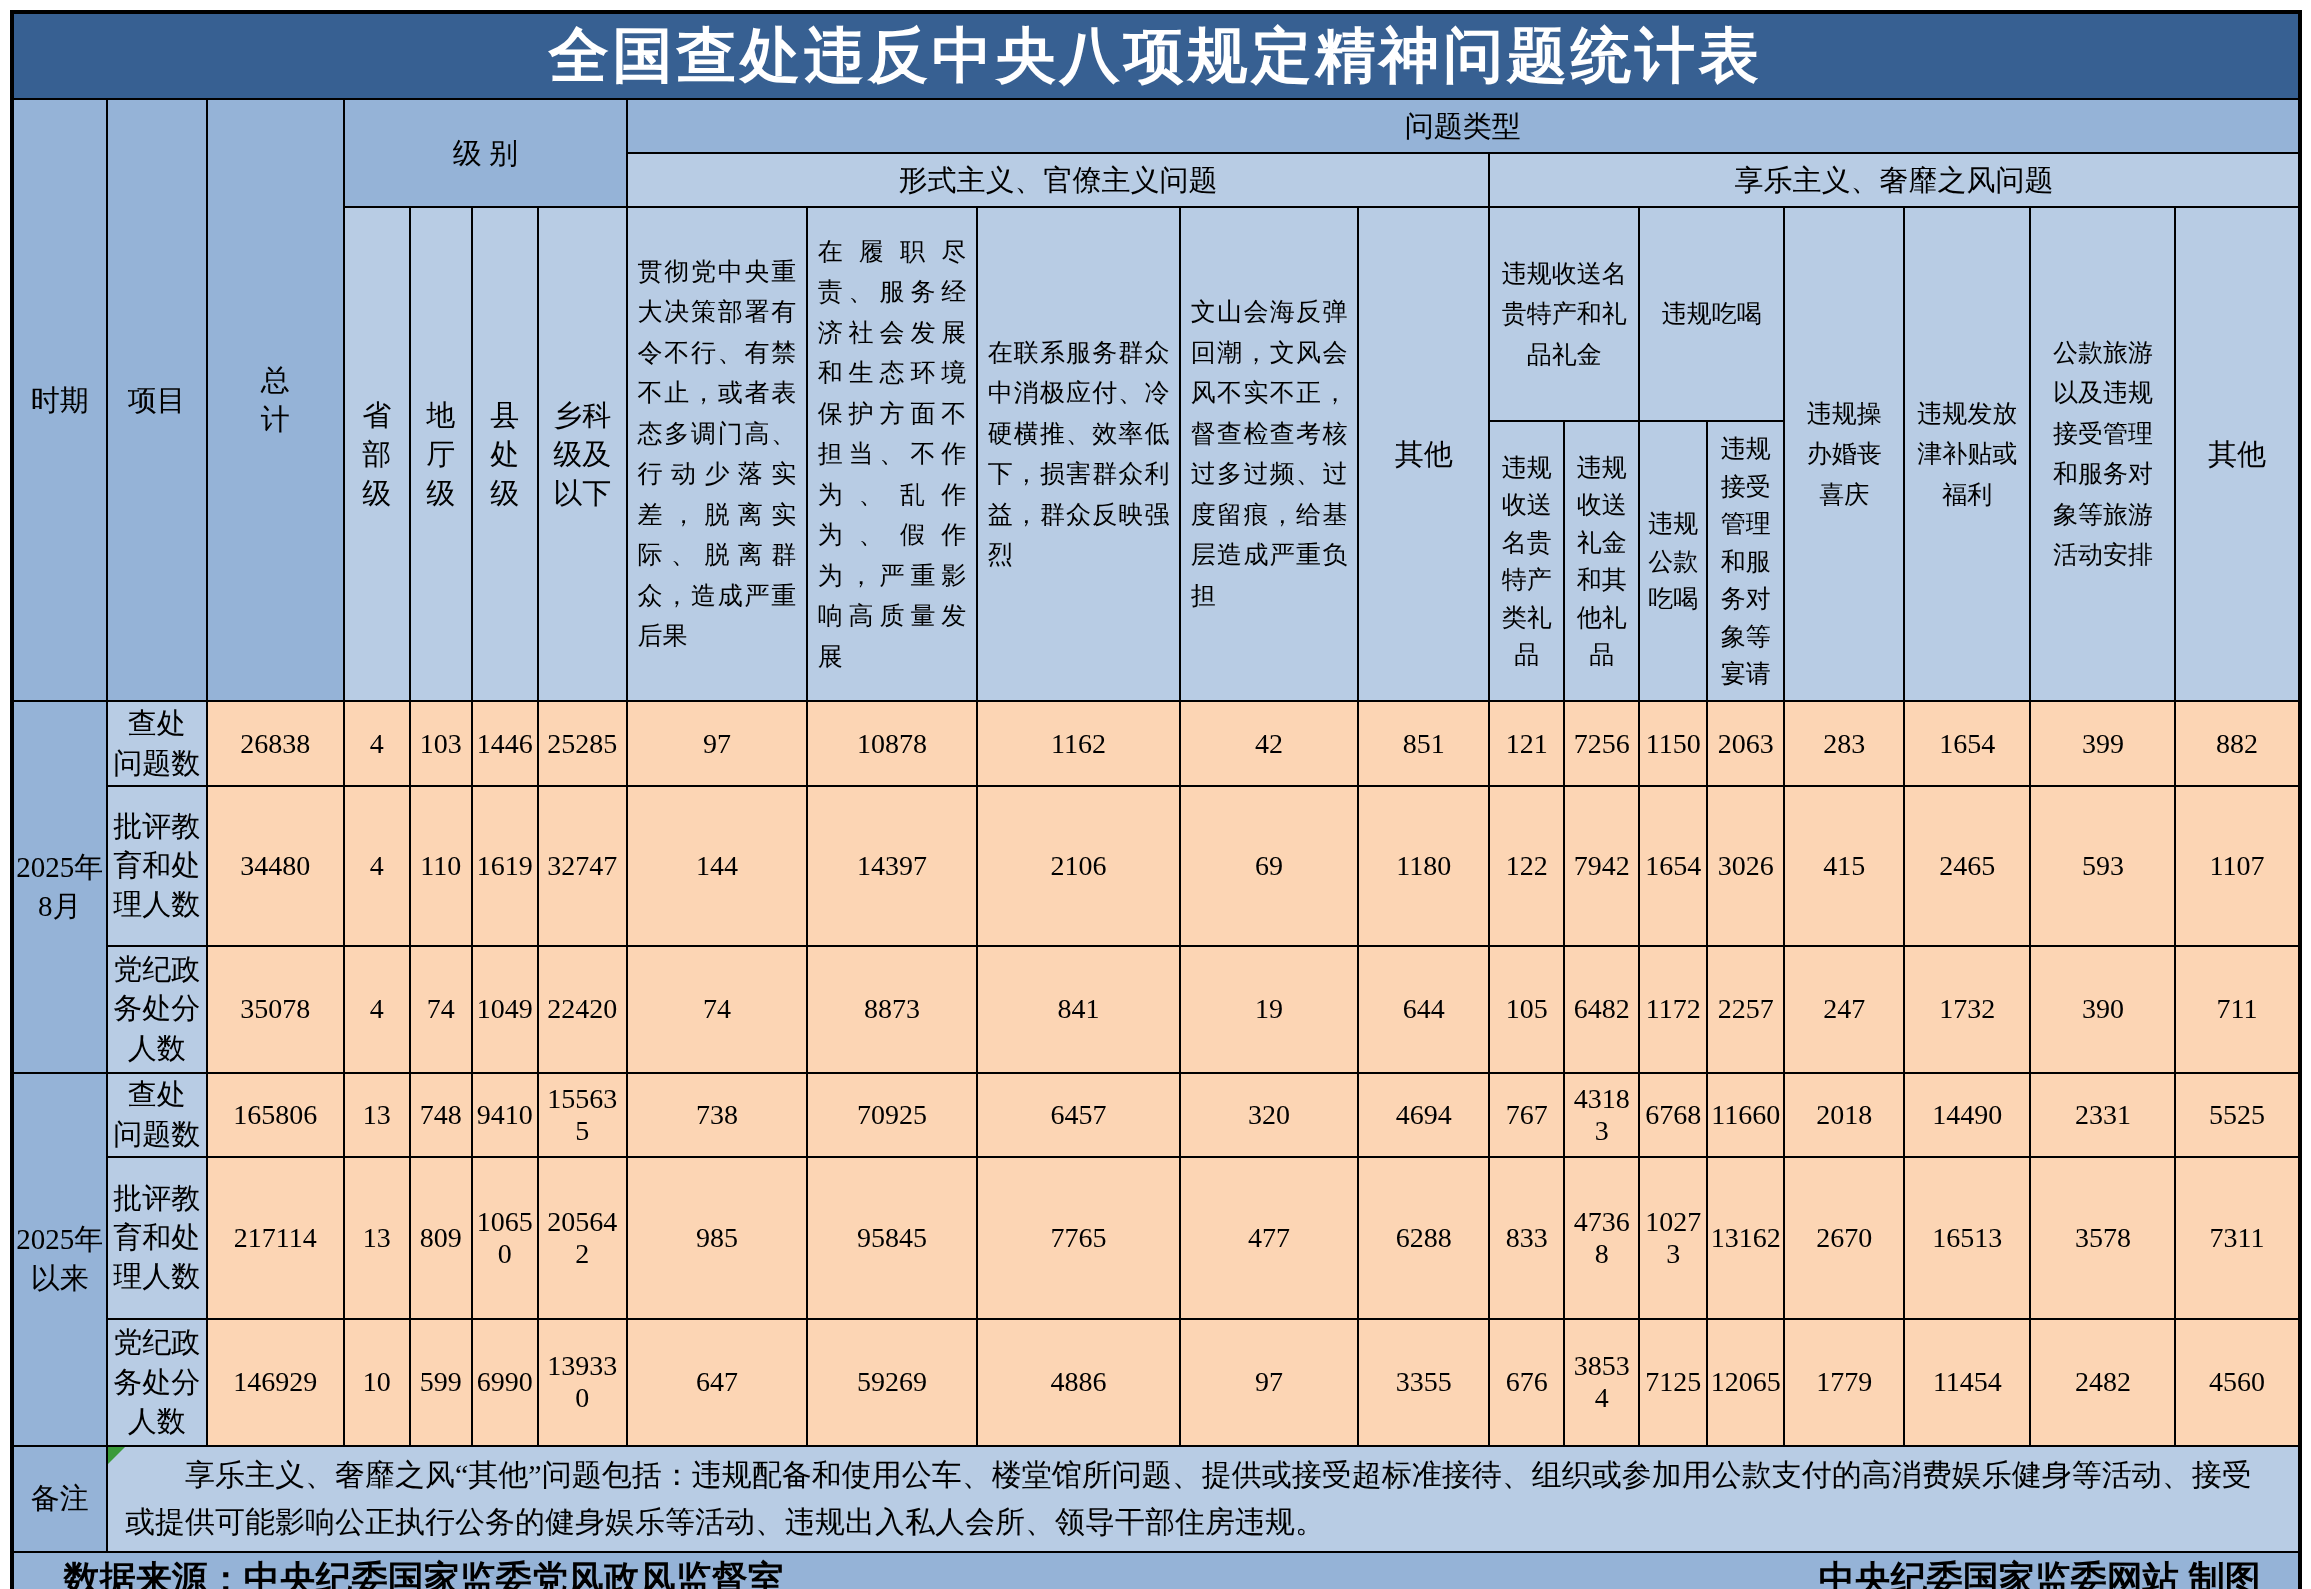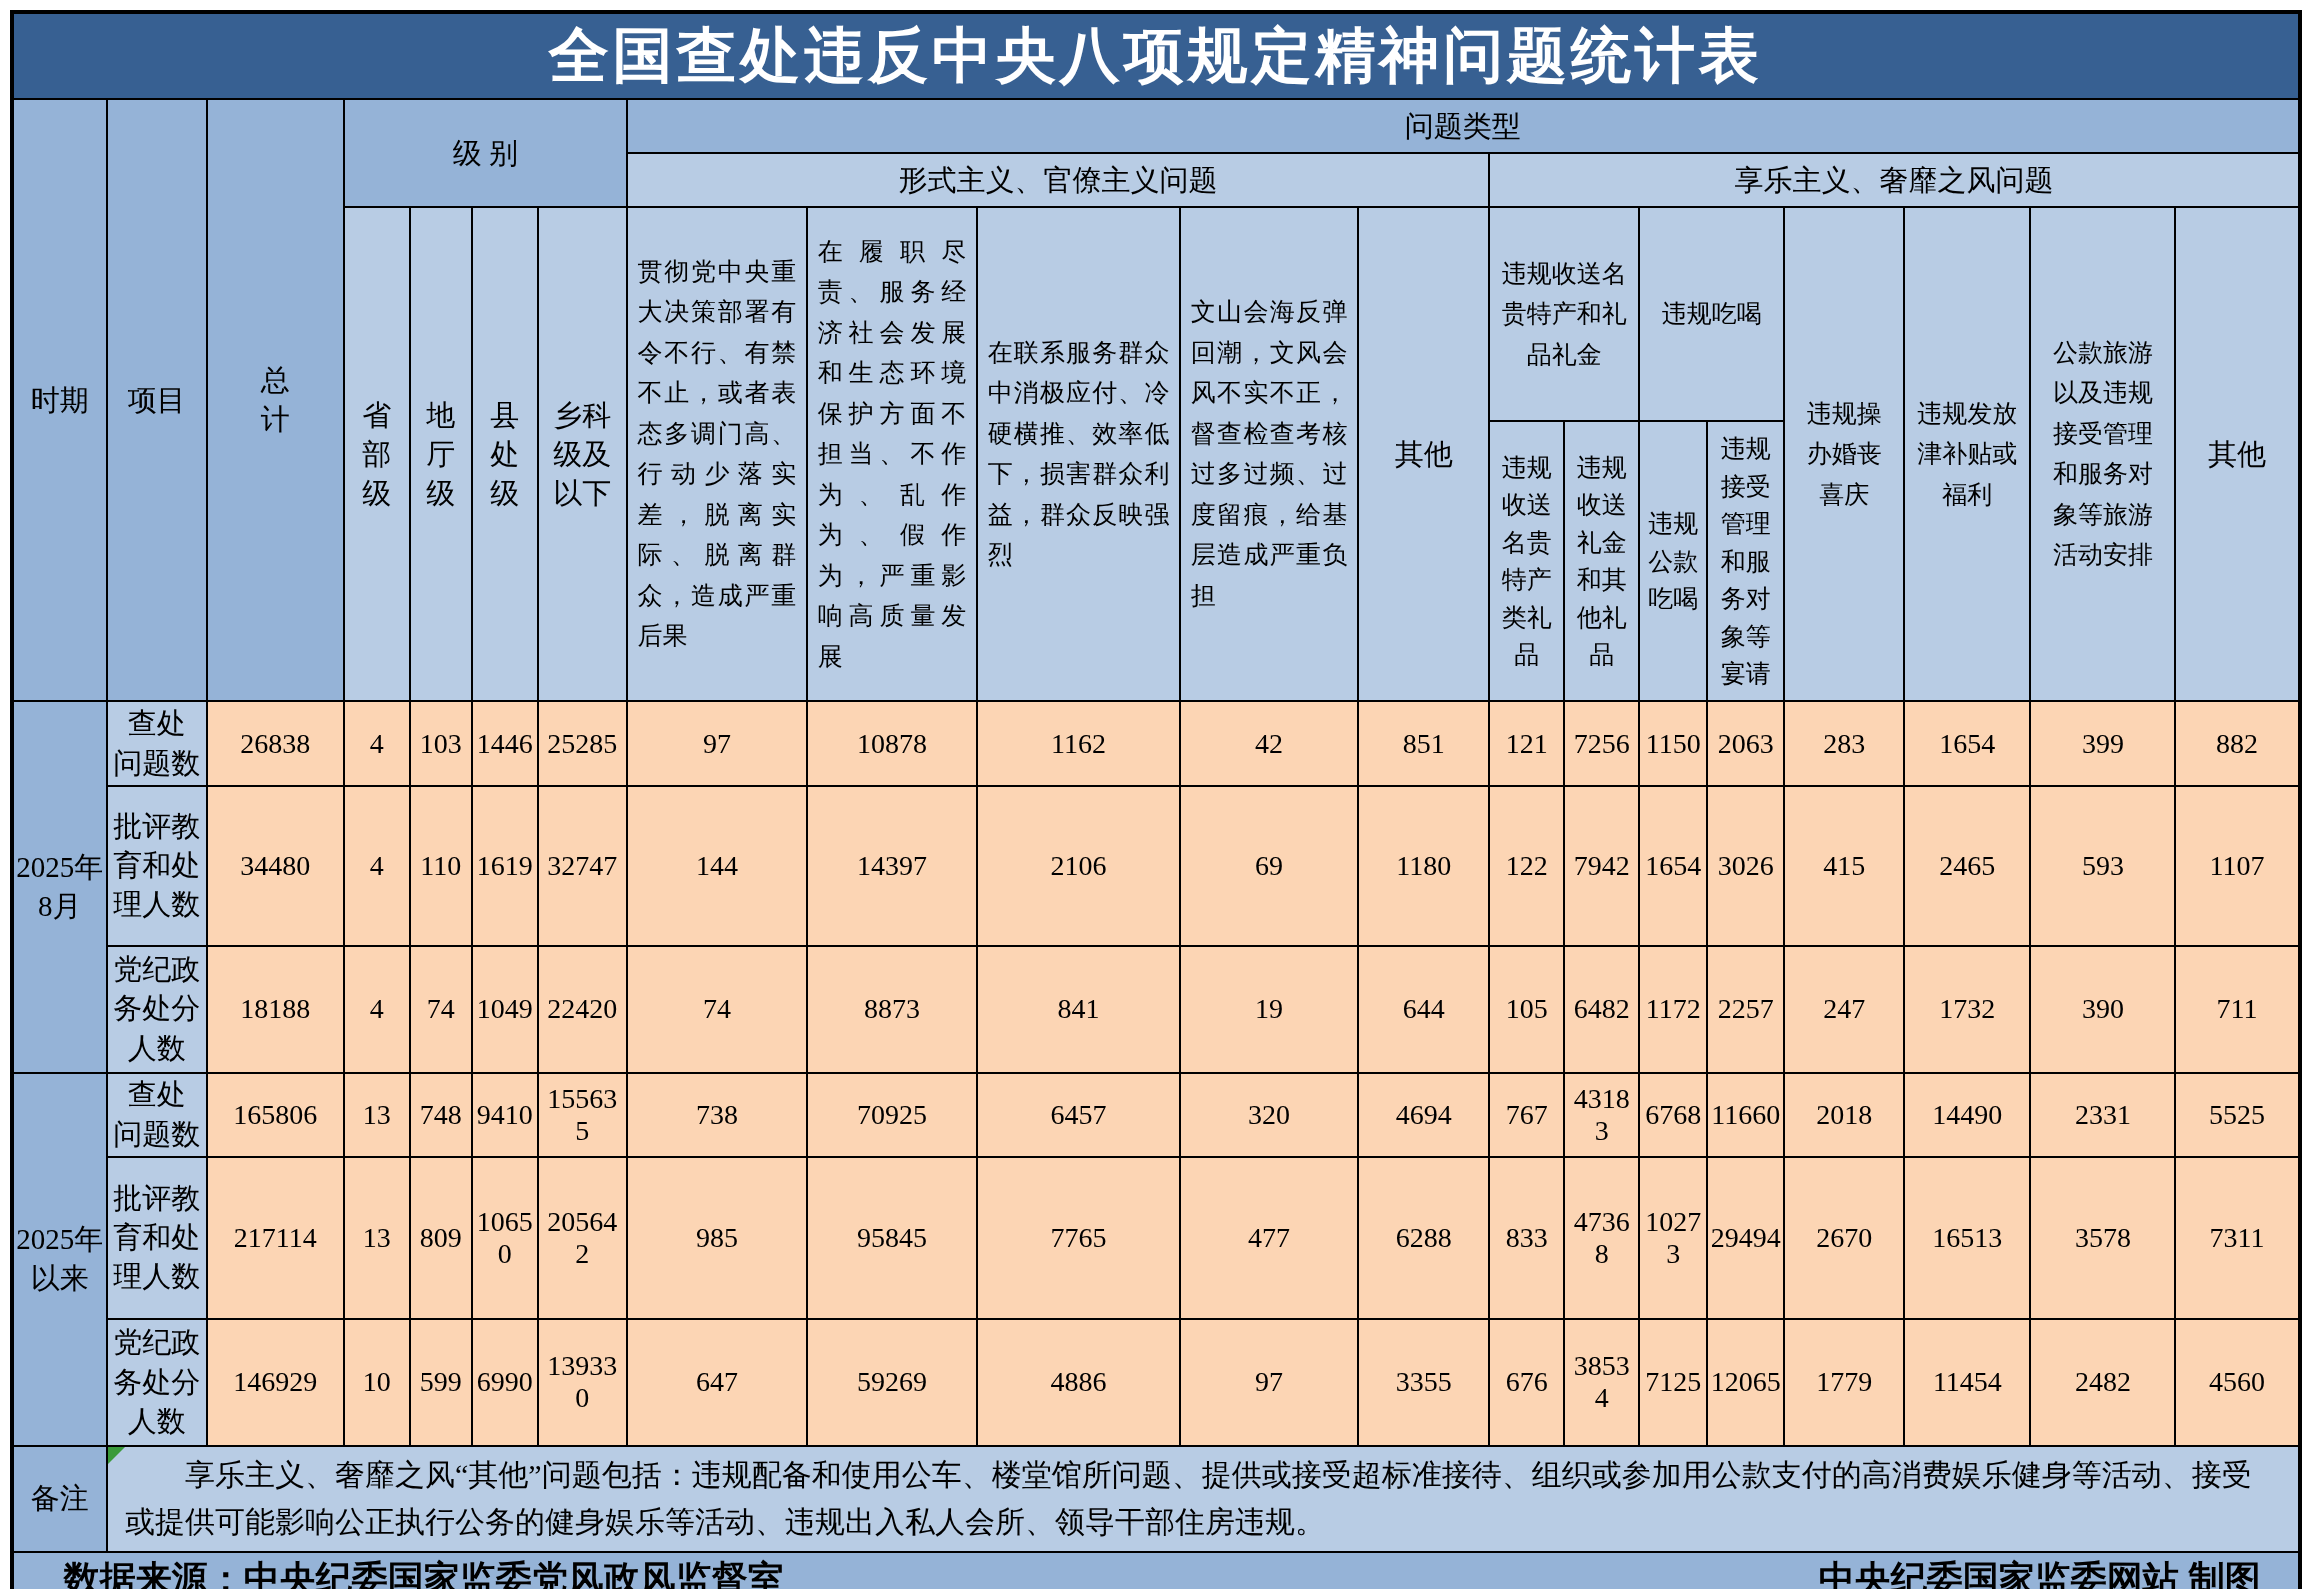--- a/index.html
+++ b/index.html
@@ -163,21 +163,21 @@
     <td class="dt num">415</td>
     <td class="dt num">2465</td>
     <td class="dt num">593</td>
     <td class="dt num">1107</td>
   </tr>
 
   <tr class="rd3">
     <td class="hl big pre">党纪政
 务处分
 人数</td>
-    <td class="dt num">18188</td>
+    <td class="dt num">35078</td>
     <td class="dt num">4</td>
     <td class="dt num">74</td>
     <td class="dt num">1049</td>
     <td class="dt num">22420</td>
     <td class="dt num">74</td>
     <td class="dt num">8873</td>
     <td class="dt num">841</td>
     <td class="dt num">19</td>
     <td class="dt num">644</td>
     <td class="dt num">105</td>
@@ -225,21 +225,21 @@
     <td class="dt num">10650</td>
     <td class="dt num">205642</td>
     <td class="dt num">985</td>
     <td class="dt num">95845</td>
     <td class="dt num">7765</td>
     <td class="dt num">477</td>
     <td class="dt num">6288</td>
     <td class="dt num">833</td>
     <td class="dt num">47368</td>
     <td class="dt num">10273</td>
-    <td class="dt num">29494</td>
+    <td class="dt num">13162</td>
     <td class="dt num">2670</td>
     <td class="dt num">16513</td>
     <td class="dt num">3578</td>
     <td class="dt num">7311</td>
   </tr>
 
   <tr class="rd6">
     <td class="hl big pre">党纪政
 务处分
 人数</td>

